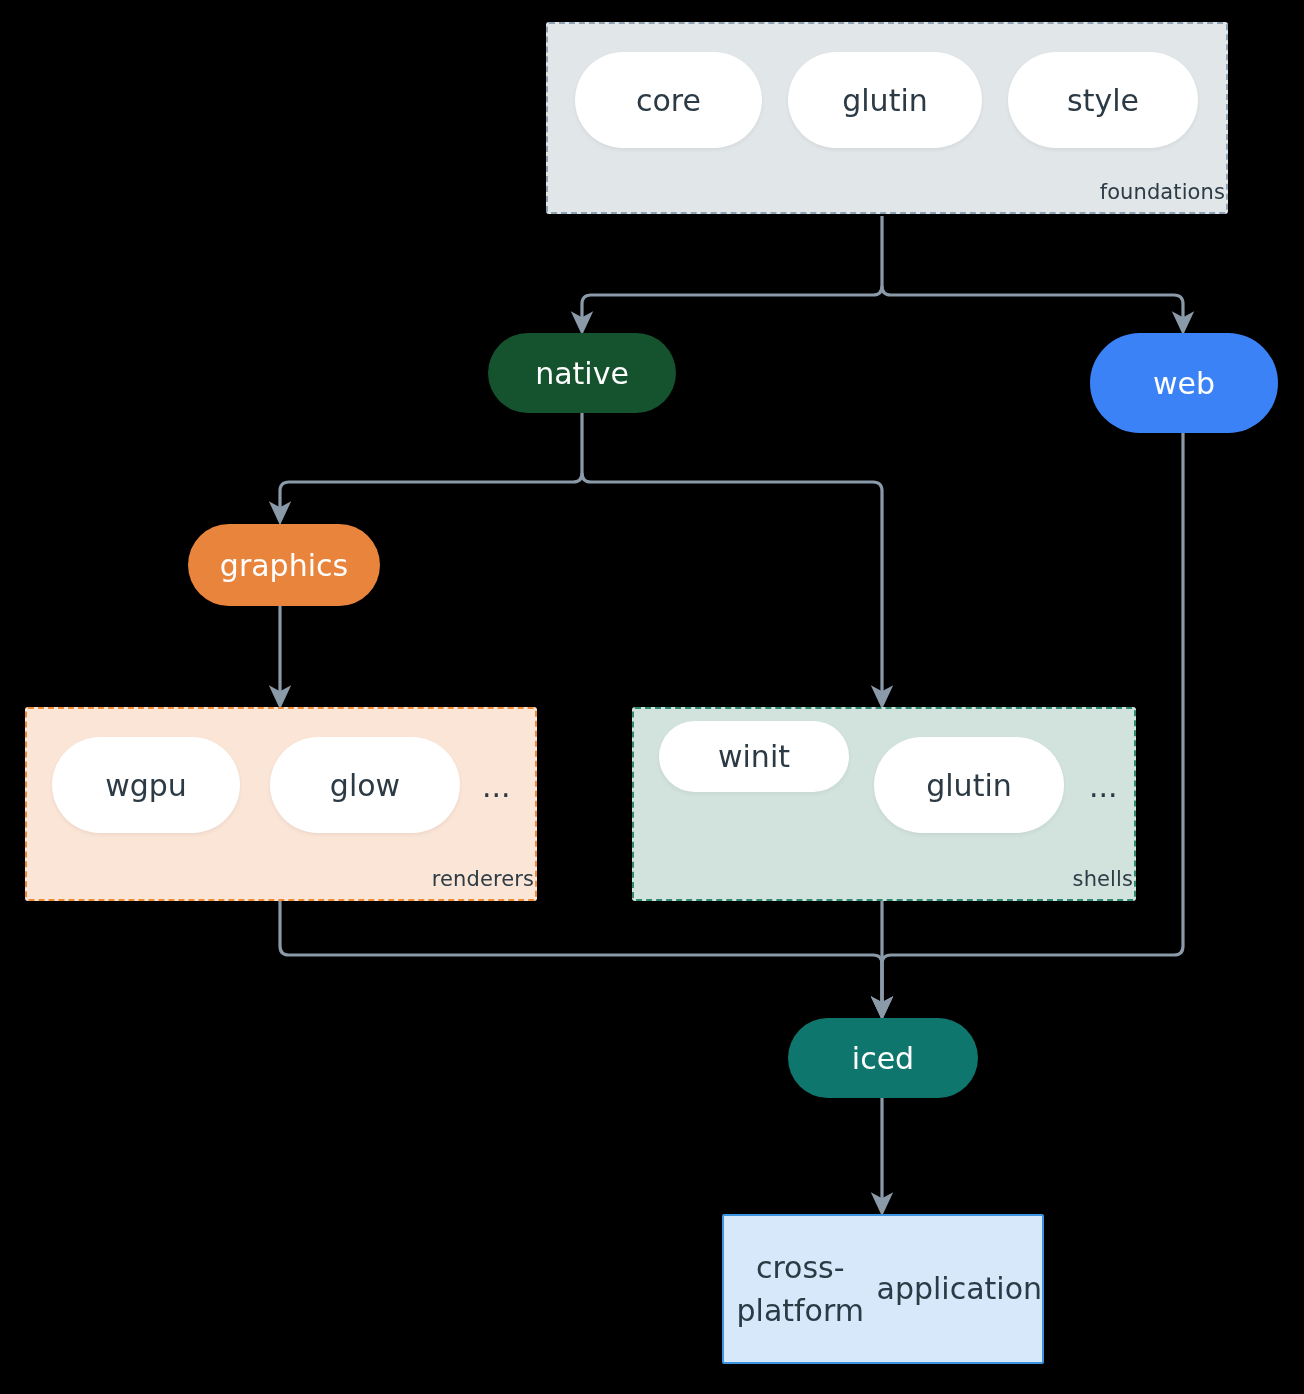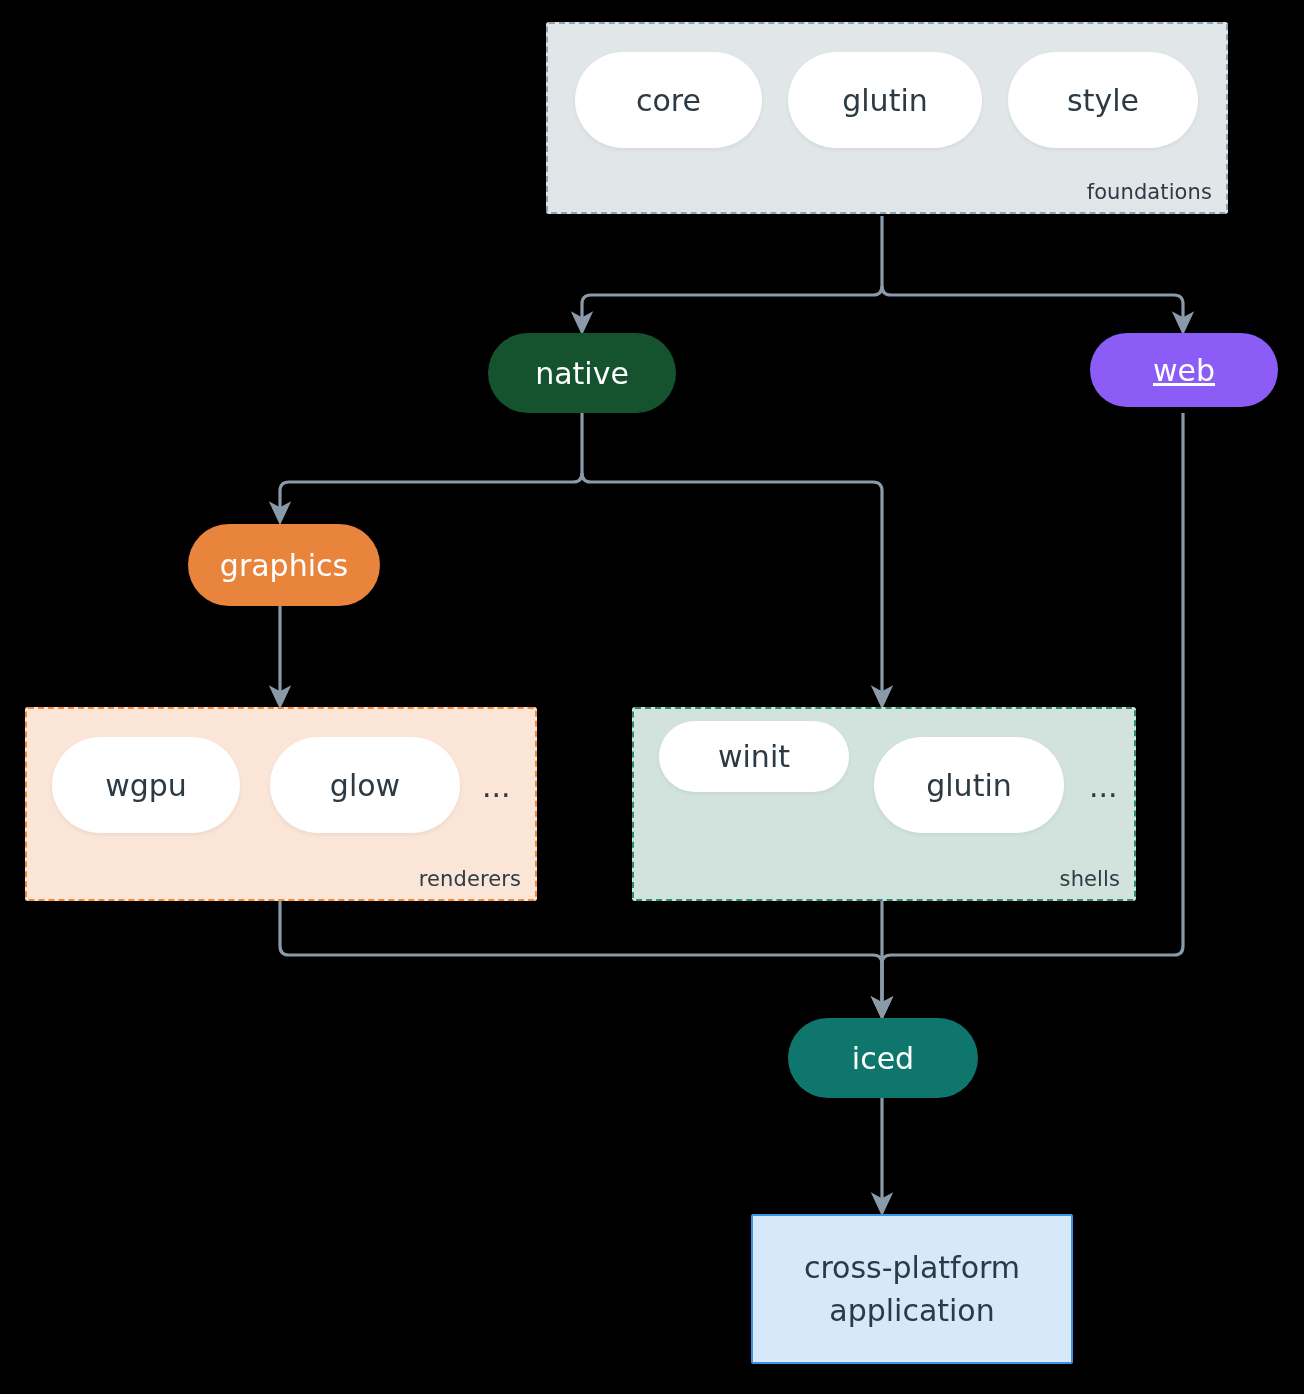--- a/index.html
+++ b/index.html
@@ -24,21 +24,21 @@
     pointer-events: none;
   }
 
   
   .group {
     position: absolute;
     box-sizing: border-box;
   }
   .group-label {
     position: absolute;
-    right: 14px;
+    right: 1px;
     bottom: 8px;
     font-size: 21px;
     color: #2d3b45;
     letter-spacing: 0.1px;
     white-space: nowrap;
   }
 
   #foundations-group {
     left: 546px;
     top: 22px;
@@ -107,44 +107,43 @@
     border-radius: 999px;
     display: flex;
     align-items: center;
     justify-content: center;
     font-size: 30px;
     color: #ffffff;
     box-sizing: border-box;
     white-space: nowrap;
   }
   #node-native   { left: 488px;  top: 333px; width: 188px; height: 80px; background: #14532d; }
-  #node-web      { left: 1090px; top: 333px; width: 188px; height: 74px; background: #8b5cf6; text-decoration: underline; }
+  #node-web      { left: 1090px; top: 333px; width: 188px; height: 100px; background: #3b82f6; }
   #node-graphics { left: 188px;  top: 524px; width: 192px; height: 82px; background: #e8843c; }
   #node-iced     { left: 788px;  top: 1018px; width: 190px; height: 80px; background: #0f766e; }
 
   
   #node-app {
     position: absolute;
     left: 722px;
     top: 1214px;
     width: 322px;
     height: 150px;
     background: #d6e8fa;
     border: 2px solid #3c94e0;
     border-radius: 2px;
     display: flex;
-    flex-direction: column;
+    flex-direction: row;
     align-items: center;
     justify-content: center;
     box-sizing: border-box;
     font-size: 30px;
     color: #2b3a44;
     line-height: 1.45;
     text-align: center;
-    margin-left: 29px;
   }
 </style>
 </head>
 <body>
 
 <div id="canvas">
 
   <svg class="edges" viewBox="0 0 1304 1394">
     <defs>
       <marker id="arrowhead" markerWidth="9" markerHeight="9" refX="4.5" refY="4" orient="auto" markerUnits="strokeWidth">

